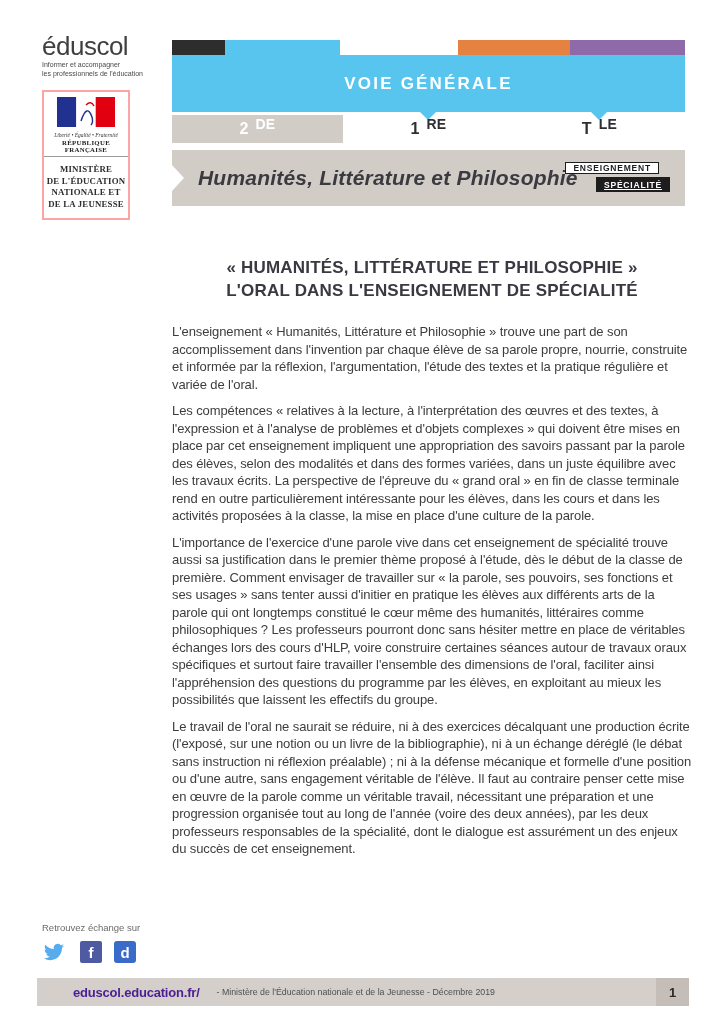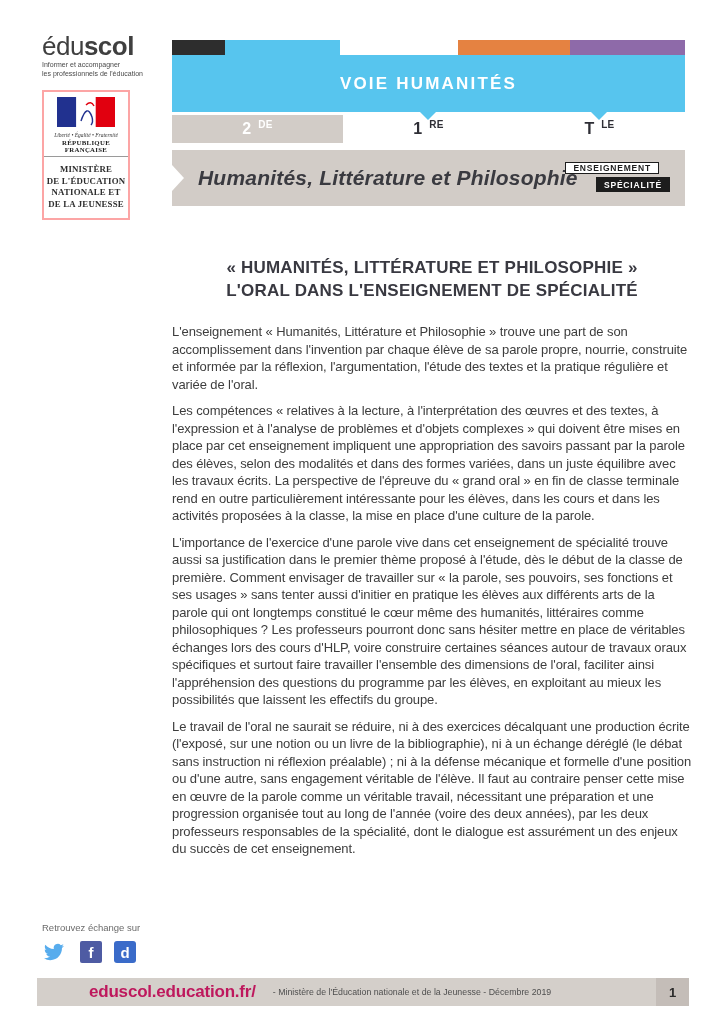--- a/index.html
+++ b/index.html
@@ -4,21 +4,21 @@
 <style>
   * { margin:0; padding:0; box-sizing:border-box; }
   html,body { background:#ffffff; }
   body { font-family:"Liberation Sans", sans-serif; }
   .page { position:relative; width:724px; height:1024px; background:#fff; overflow:hidden; }
 
   
   .eduscol-logo { position:absolute; left:42px; top:33px; width:130px; }
   .eduscol-word { font-size:26px; color:#3f3f3f; letter-spacing:-0.5px; line-height:26px; }
   .eduscol-word .w1 { font-weight:400; }
-  .eduscol-word .w2 { font-weight:700;margin-top:45px; }
+  .eduscol-word .w2 { font-weight:400;margin-top:45px; }
   .eduscol-tagline { margin-top:2px; font-size:7px; line-height:8.5px; color:#4a4a4a; }
 
   .ministry-block { position:absolute; left:42px; top:90px; width:88px; border:2px solid #fca5a5; background:#fff; }
   .flag-section { border-bottom:1px solid #9a9a9a; padding:5px 4px 3px; text-align:center; }
   .motto { font-family:"Liberation Serif", serif; font-style:italic; font-size:5.5px; color:#333; margin-top:1px; }
   .republique { font-family:"Liberation Serif", serif; font-weight:700; font-size:6.8px; letter-spacing:0.3px; color:#222; margin-top:1px; }
   .ministry-name { padding:7px 2px 8px; text-align:center; font-family:"Liberation Serif", serif; font-weight:700; font-size:8.8px; line-height:11.5px; color:#2e2e2e; letter-spacing:0.2px; }
 
   
   .header { position:absolute; left:172px; top:40px; width:513px; }
@@ -30,43 +30,43 @@
   .seg-purple { flex:1;      background:#8e6aa9; }
   .banner { position:relative; height:57px; background:#57c5ee; display:flex; align-items:center; justify-content:center; }
   .banner-label { color:#fff; font-weight:700; font-size:17px; letter-spacing:2.2px; }
   .notch { position:absolute; top:57px; width:0; height:0; border-left:8px solid transparent; border-right:8px solid transparent; border-top:8px solid #57c5ee; }
   .notch-1re { left:248px; }
   .notch-tle { left:419px; }
   .grades-row { display:flex; height:28px; margin-top:3px; }
   .grade-cell { width:171px; display:flex; align-items:center; justify-content:center; font-weight:700; color:#2e2e35; }
   .grade-cell.active-bg { background:#d2ccc7; color:#ffffff; }
   .grade-base { font-size:16px; line-height:16px; }
-  .grade-sup { font-size:10px; position:relative; top:-5px; margin-left:7px; letter-spacing:0.3px; }
+  .grade-sup { font-size:14px; position:relative; top:-5px; margin-left:7px; letter-spacing:0.3px; }
   .title-bar { position:relative; margin-top:7px; height:56px; background:#d2ccc7; display:flex; align-items:center;text-align:center; }
   .title-notch { position:absolute; left:0; top:15px; width:0; height:0; border-top:13px solid transparent; border-bottom:13px solid transparent; border-left:12px solid #ffffff; }
   .subject-title { font-style:italic; font-weight:700; font-size:21px; color:#3a3a40; padding-left:26px; letter-spacing:0.2px; }
   .badge-ens { position:absolute; top:12px; right:26px; background:#ffffff; border:1.5px solid #1d1d1d; color:#1d1d1d; font-size:8.5px; font-weight:700; letter-spacing:0.8px; padding:0 7px; }
-  .badge-spe { position:absolute; top:27px; right:15px; background:#1d1d1d; border:1.5px solid #1d1d1d; color:#ffffff; font-size:8.5px; font-weight:700; letter-spacing:0.8px; padding:1.5px 7px; }
+  .badge-spe { position:absolute; top:27px; right:15px; background:#1d1d1d; border:1.5px solid #1d1d1d; color:#ffffff; font-size:8.5px; font-weight:700; letter-spacing:0.8px; padding:1.5px 7px;text-decoration:underline; }
 
   
   .content { position:absolute; left:172px; top:256px; width:520px; color:#3d3d3d; }
   .doc-title { text-align:center; font-weight:700; font-size:17px; line-height:23px; color:#393941; letter-spacing:0.2px; margin-bottom:21px; }
   .para { font-size:13px; line-height:17.5px; letter-spacing:-0.1px; margin:8px 0 9px; }
 
   
   .social { position:absolute; left:42px; top:922px; }
   .social-label { font-size:9.5px; color:#6b6b6b; }
   .social-icons { display:flex; align-items:center; gap:12px; margin-top:8px; }
   .icon-box { width:22px; height:22px; border-radius:2px; display:flex; align-items:center; justify-content:center; color:#fff; font-weight:700; cursor:pointer; }
   .icon-facebook { background:#4e5ba3; font-size:15px; }
   .icon-dailymotion { background:#3a6bc9; border-radius:3px; font-size:15px; }
   .icon-twitter { width:26px; height:22px; display:flex; align-items:center; cursor:pointer; }
 
   .footer-bar { position:absolute; left:37px; top:978px; width:652px; height:28px; background:#d4cfca; display:flex; align-items:center; }
-  .site { margin-left:52px; font-weight:700; font-size:17px; color:#be185d; letter-spacing:-0.2px; cursor:pointer; }
+  .site { margin-left:36px; font-weight:700; font-size:13px; color:#4c1d95; letter-spacing:-0.2px; cursor:pointer; }
   .info { margin-left:17px; font-size:8.8px; color:#4f4f4f; }
   .page-num { margin-left:auto; width:33px; height:28px; background:#c4bdb8; display:flex; align-items:center; justify-content:center; font-weight:700; font-size:13px; color:#2b2b2b; }
 </style>
 </head>
 <body>
 
 <div class="page">
 
   <div class="eduscol-logo">
     <div class="eduscol-word"><span class="w1">édu</span><span class="w2">scol</span></div>
@@ -98,21 +98,21 @@
 
   <div class="header">
     <div class="top-strip">
       <div class="seg-black"></div>
       <div class="seg-blue"></div>
       <div class="seg-white"></div>
       <div class="seg-orange"></div>
       <div class="seg-purple"></div>
     </div>
     <div class="banner">
-      <span class="banner-label">VOIE HUMANITÉS</span>
+      <span class="banner-label">VOIE GÉNÉRALE</span>
       <span class="notch notch-1re"></span>
       <span class="notch notch-tle"></span>
     </div>
     <div class="grades-row">
       <div class="grade-cell active-bg">
         <span class="grade-base">2</span>
           <span class="grade-sup">DE</span>
       </div>
       <div class="grade-cell">
         <span class="grade-base">1</span>

